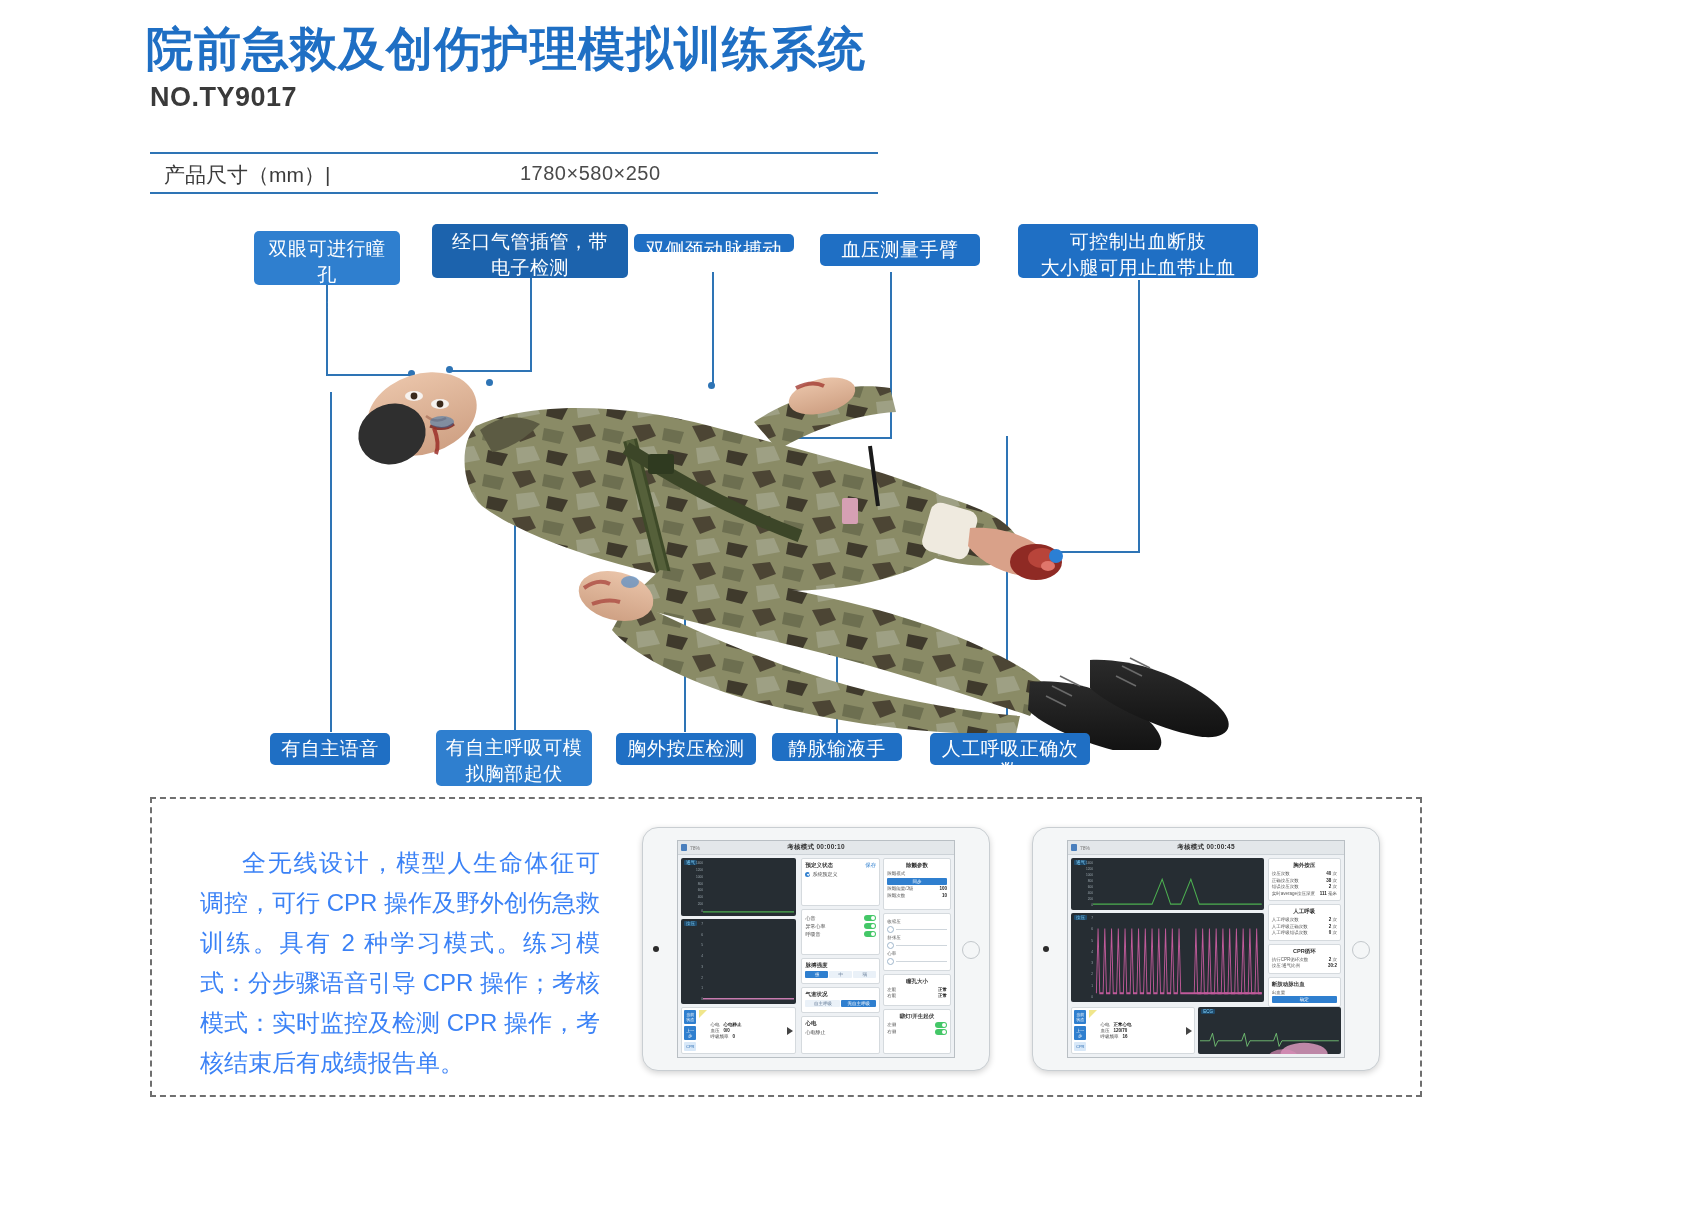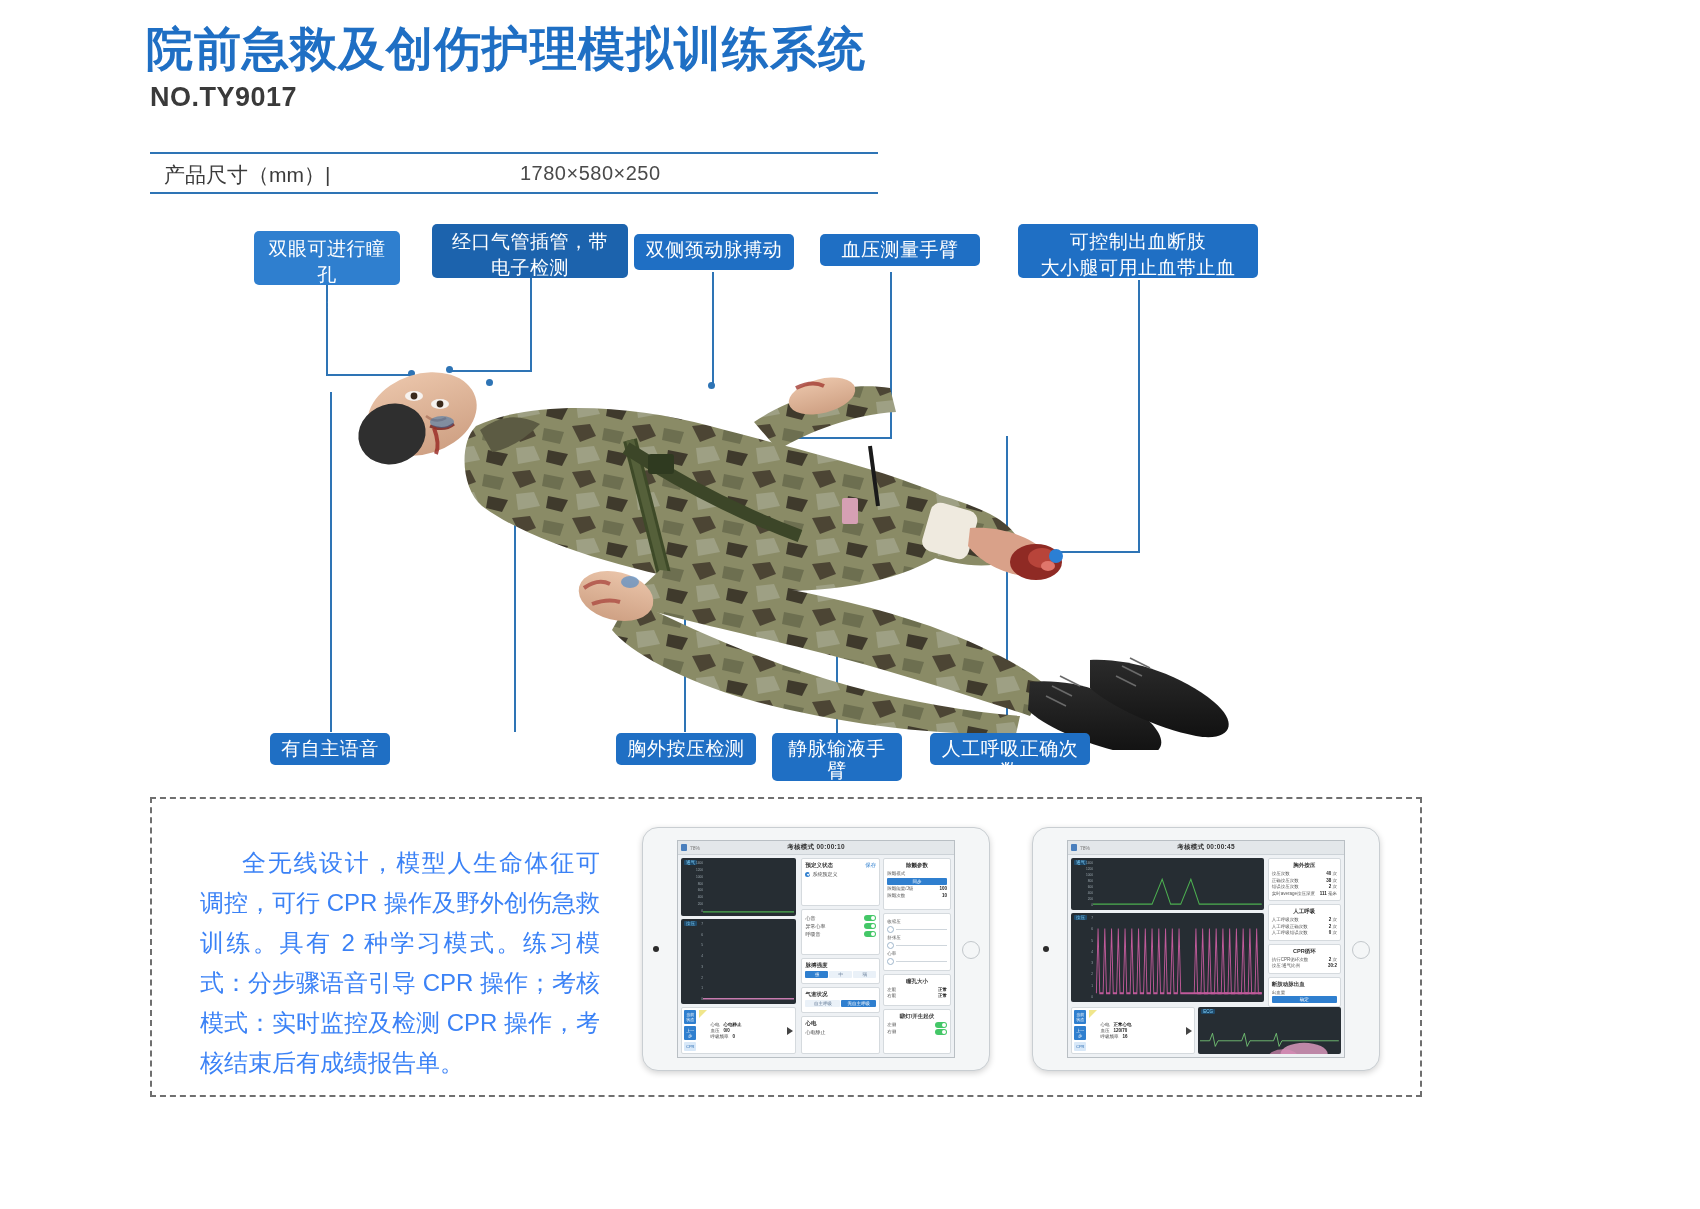--- a/index.html
+++ b/index.html
@@ -301,28 +301,30 @@
         <path d="M716 366 L736 376 M722 356 L742 366 M730 346 L750 356"></path>
         <path d="M786 346 L806 356 M792 336 L812 346 M800 328 L820 338"></path>
       </g>
     </svg>
   </div>
 
   <div class="callout alt" style="left:254px;top:224px;width:146px;height:54px;">双眼可进行瞳孔
 对光反射检查</div>
   <div class="callout deep" style="left:432px;top:224px;width:196px;height:54px;">经口气管插管，带
 电子检测</div>
-  <div class="callout" style="left:634px;top:234px;width:160px;height:36px;line-height:22px;">双侧颈动脉搏动</div>
+  <div class="callout" style="left:634px;top:234px;width:160px;height:18px;line-height:22px;">双侧颈动脉搏动</div>
   <div class="callout" style="left:820px;top:234px;width:160px;height:32px;line-height:22px;">血压测量手臂</div>
   <div class="callout" style="left:1018px;top:224px;width:240px;height:54px;">可控制出血断肢
 大小腿可用止血带止血</div>
 
   <div class="callout" style="left:270px;top:733px;width:120px;height:32px;line-height:22px;">有自主语音</div>
+  <div class="callout alt" style="left:436px;top:723px;width:156px;height:56px;">有自主呼吸可模
+拟胸部起伏</div>
   <div class="callout" style="left:616px;top:733px;width:140px;height:32px;line-height:22px;">胸外按压检测</div>
-  <div class="callout" style="left:772px;top:733px;width:130px;height:48px;line-height:22px;">静脉输液手臂</div>
+  <div class="callout" style="left:772px;top:733px;width:130px;height:28px;line-height:22px;">静脉输液手臂</div>
   <div class="callout" style="left:930px;top:733px;width:160px;height:32px;line-height:22px;">人工呼吸正确次数</div>
 
   <div class="panel">
 
     <div class="desc">全无线设计，模型人生命体征可调控，可行 CPR 操作及野外创伤急救训练。具有 2 种学习模式。练习模式：分步骤语音引导 CPR 操作；考核模式：实时监控及检测 CPR 操作，考核结束后有成绩报告单。</div>
 
     <div class="tablet" style="left:490px;top:28px;width:348px;height:244px;">
       <div class="cam"></div>
       <div class="home"></div>
       <div class="screen">

